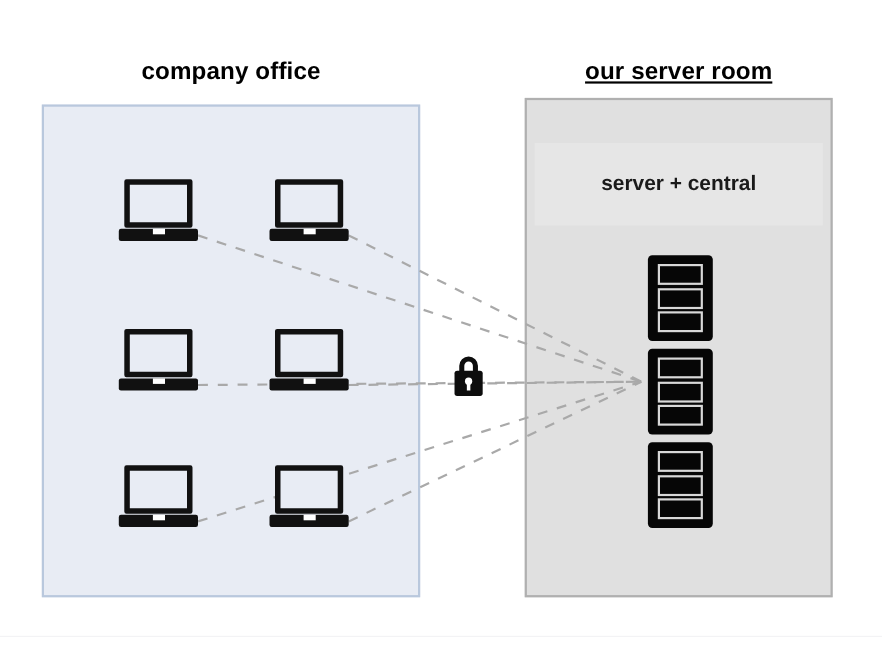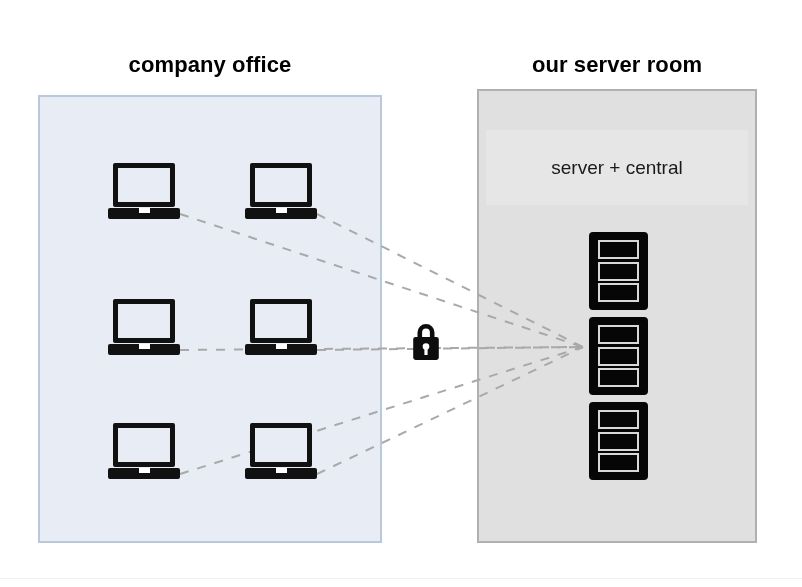--- a/index.html
+++ b/index.html
@@ -35,20 +35,21 @@
   }
   #title-office {
     left: 38px;
     top: 52px;
     width: 344px;
   }
   #title-server {
     left: 477px;
     top: 52px;
     width: 280px;
+    text-decoration: underline;
   }
 
   
   .panel {
     position: absolute;
     box-sizing: border-box;
   }
   #office-panel {
     left: 38px;
     top: 95px;
@@ -71,20 +72,21 @@
     position: absolute;
     left: 486px;
     top: 130px;
     width: 262px;
     height: 75px;
     background: #e6e6e6;
     display: flex;
     align-items: center;
     justify-content: center;
     text-align: center;
+    font-weight: bold;
   }
   #server-caption .cap-text {
     font-size: 19px;
     line-height: 26px;
     color: #1a1a1a;
   }
 
   
   #links {
     position: absolute;

